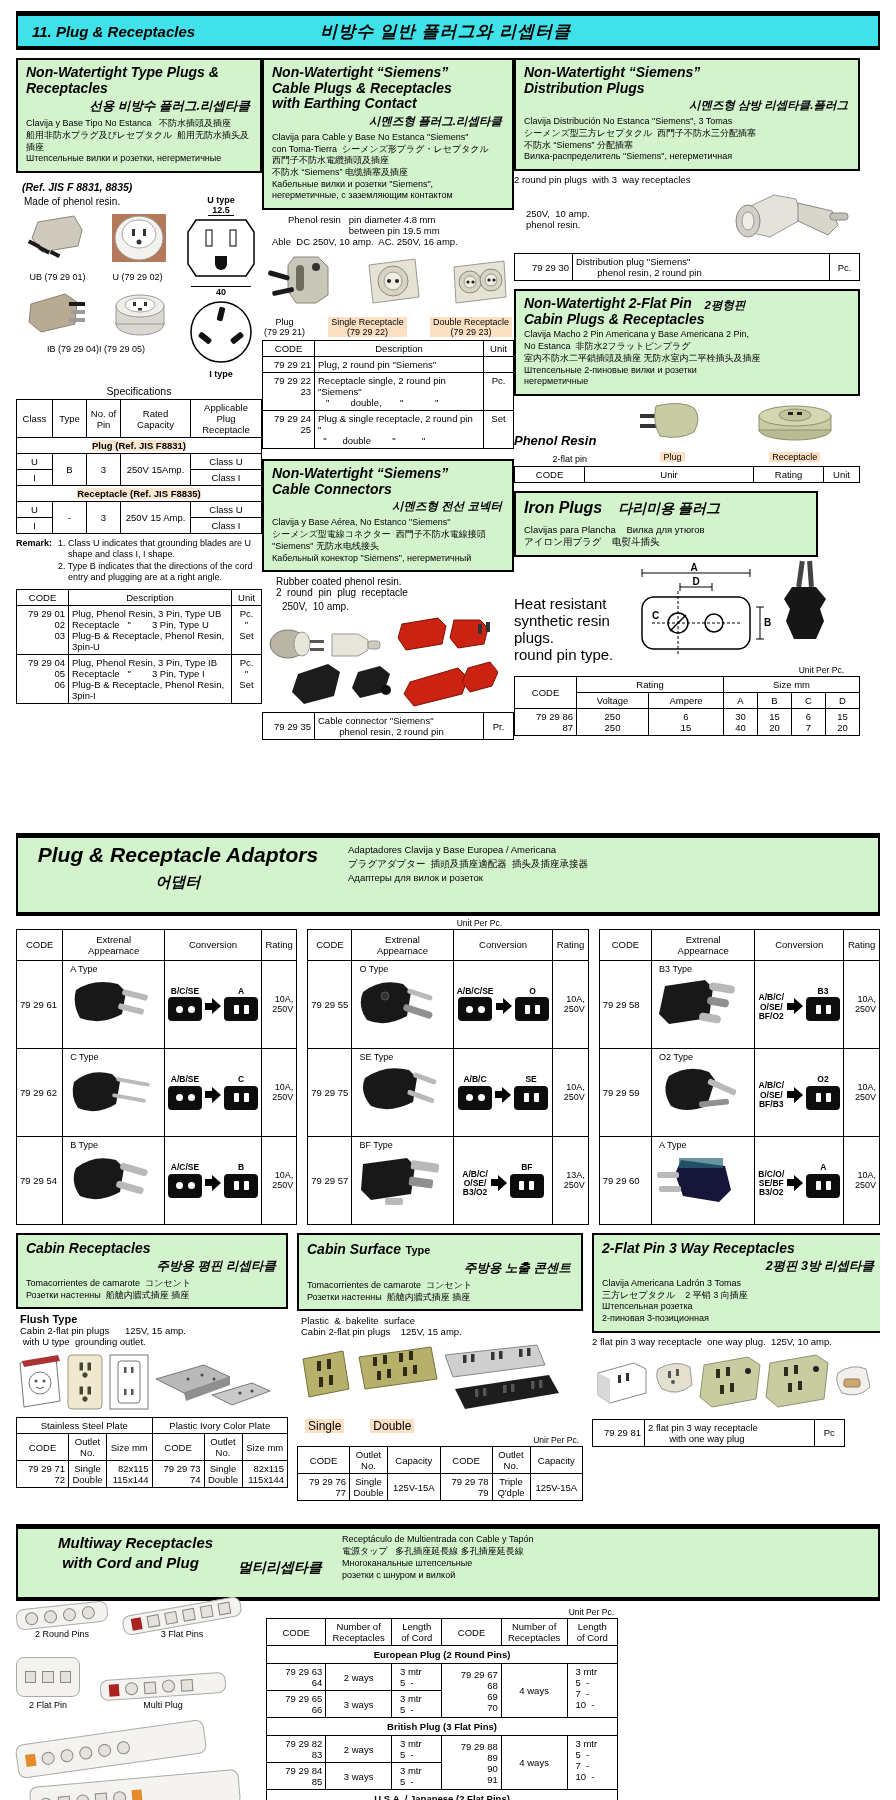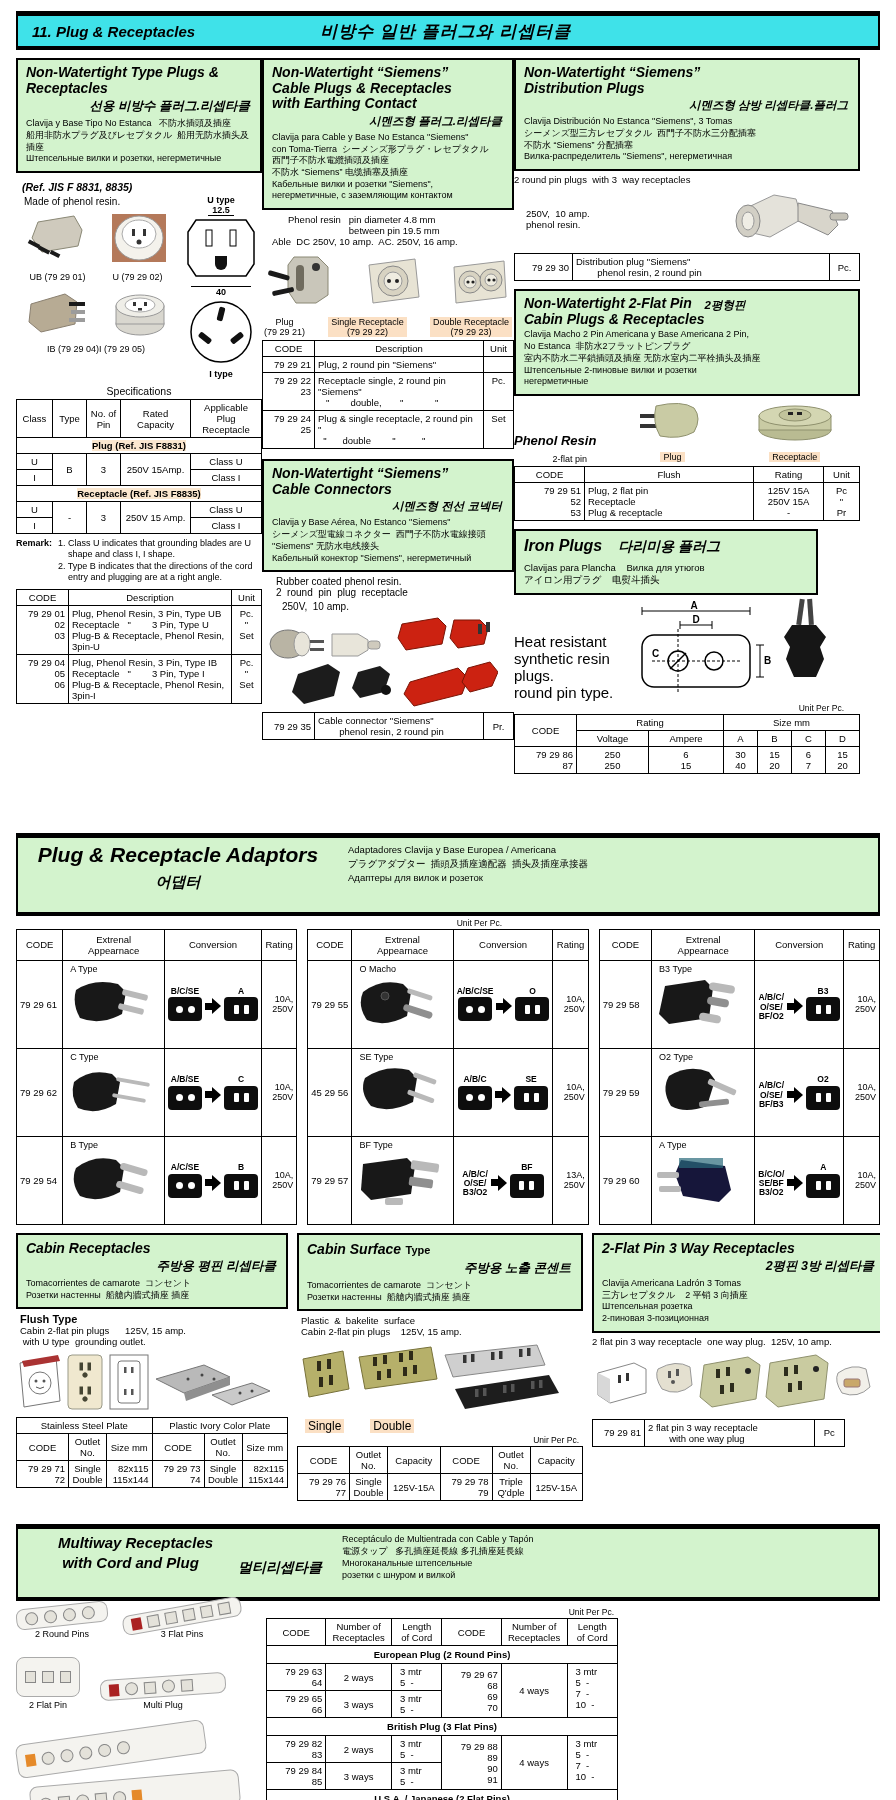--- a/index.html
+++ b/index.html
@@ -445,37 +445,23 @@
               <rect x="36" y="14" width="5" height="3" fill="#222"></rect>
               <rect x="45" y="14" width="5" height="3" fill="#222"></rect>
             </svg>
           <div class="cap hl">Receptacle</div>
         </div>
       </div>
       <table class="tb" style="margin-top:2px">
         <tbody>
             <tr>
           <th style="width:70px">CODE</th>
-          <th>Flush</th>
+          <th>Unir</th>
           <th style="width:70px">Rating</th>
           <th style="width:36px">Unit</th>
-        </tr>
-        <tr>
-          <td class="code-cell" style="width:70px">79 29 51
-52
-53</td>
-          <td class="desc-cell">Plug, 2 flat pin
-Receptacle
-Plug &amp; receptacle</td>
-          <td class="ctr pre">125V 15A
-250V 15A
--</td>
-          <td class="unit-cell">Pc
-"
-Pr</td>
         </tr>
       </tbody>
         </table>
       <div class="greenbox" style="margin-top:8px;width:88%">
         <div style="display:flex;gap:16px;align-items:baseline">
           <div class="gb-title" style="font-size:16px">Iron Plugs</div>
           <div class="gb-kr" style="font-size:14px">다리미용 플러그</div>
         </div>
         <div class="gb-lines pre" style="font-size:9.5px;margin-top:3px">Clavijas para Plancha    Вилка для утюгов
 アイロン用プラグ    电熨斗插头</div>
@@ -674,21 +660,21 @@
       <tbody>
           <tr class="hrow">
         <th>CODE</th>
         <th class="pre">Extrenal
 Appearnace</th>
         <th>Conversion</th>
         <th>Rating</th>
       </tr>
       <tr>
         <td class="acode">79 29 55</td>
-        <td class="aphoto"><div class="atype">O Macho</div><svg width="92" height="58" viewBox="0 0 92 58">
+        <td class="aphoto"><div class="atype">O Type</div><svg width="92" height="58" viewBox="0 0 92 58">
                 <path d="M8 18 Q26 4 48 10 L56 18 52 42 Q30 54 12 46 Q2 32 8 18 Z" fill="#181818"></path>
                 <circle cx="30" cy="22" r="4" fill="#333" stroke="#555"></circle>
                 <rect x="52" y="18" width="26" height="5" rx="2" fill="#b9b9b9" transform="rotate(18 65 20)"></rect>
                 <rect x="48" y="34" width="30" height="7" rx="3" fill="#8f8f8f" transform="rotate(18 63 37)"></rect>
               </svg></td>
         <td>
               <div class="conv">
                 <div class="cpart">
                   <div class="clab">A/B/C/SE</div>
                   <div class="cbox">
@@ -706,21 +692,21 @@
                     <i></i>
                     <i></i>
                   </div>
                 </div>
               </div>
             </td>
         <td class="arate">10A,
 250V</td>
       </tr>
       <tr>
-        <td class="acode">45 29 56</td>
+        <td class="acode">79 29 75</td>
         <td class="aphoto"><div class="atype">SE Type</div><svg width="92" height="58" viewBox="0 0 92 58">
                 <path d="M10 16 Q30 2 54 8 L62 16 58 40 Q34 52 16 44 Q4 30 10 16 Z" fill="#181818"></path>
                 <rect x="58" y="14" width="24" height="5" rx="2" fill="#b9b9b9" transform="rotate(20 70 16)"></rect>
                 <rect x="52" y="32" width="28" height="5" rx="2" fill="#b9b9b9" transform="rotate(20 66 34)"></rect>
               </svg></td>
         <td>
               <div class="conv">
                 <div class="cpart">
                   <div class="clab">A/B/C</div>
                   <div class="cbox">

